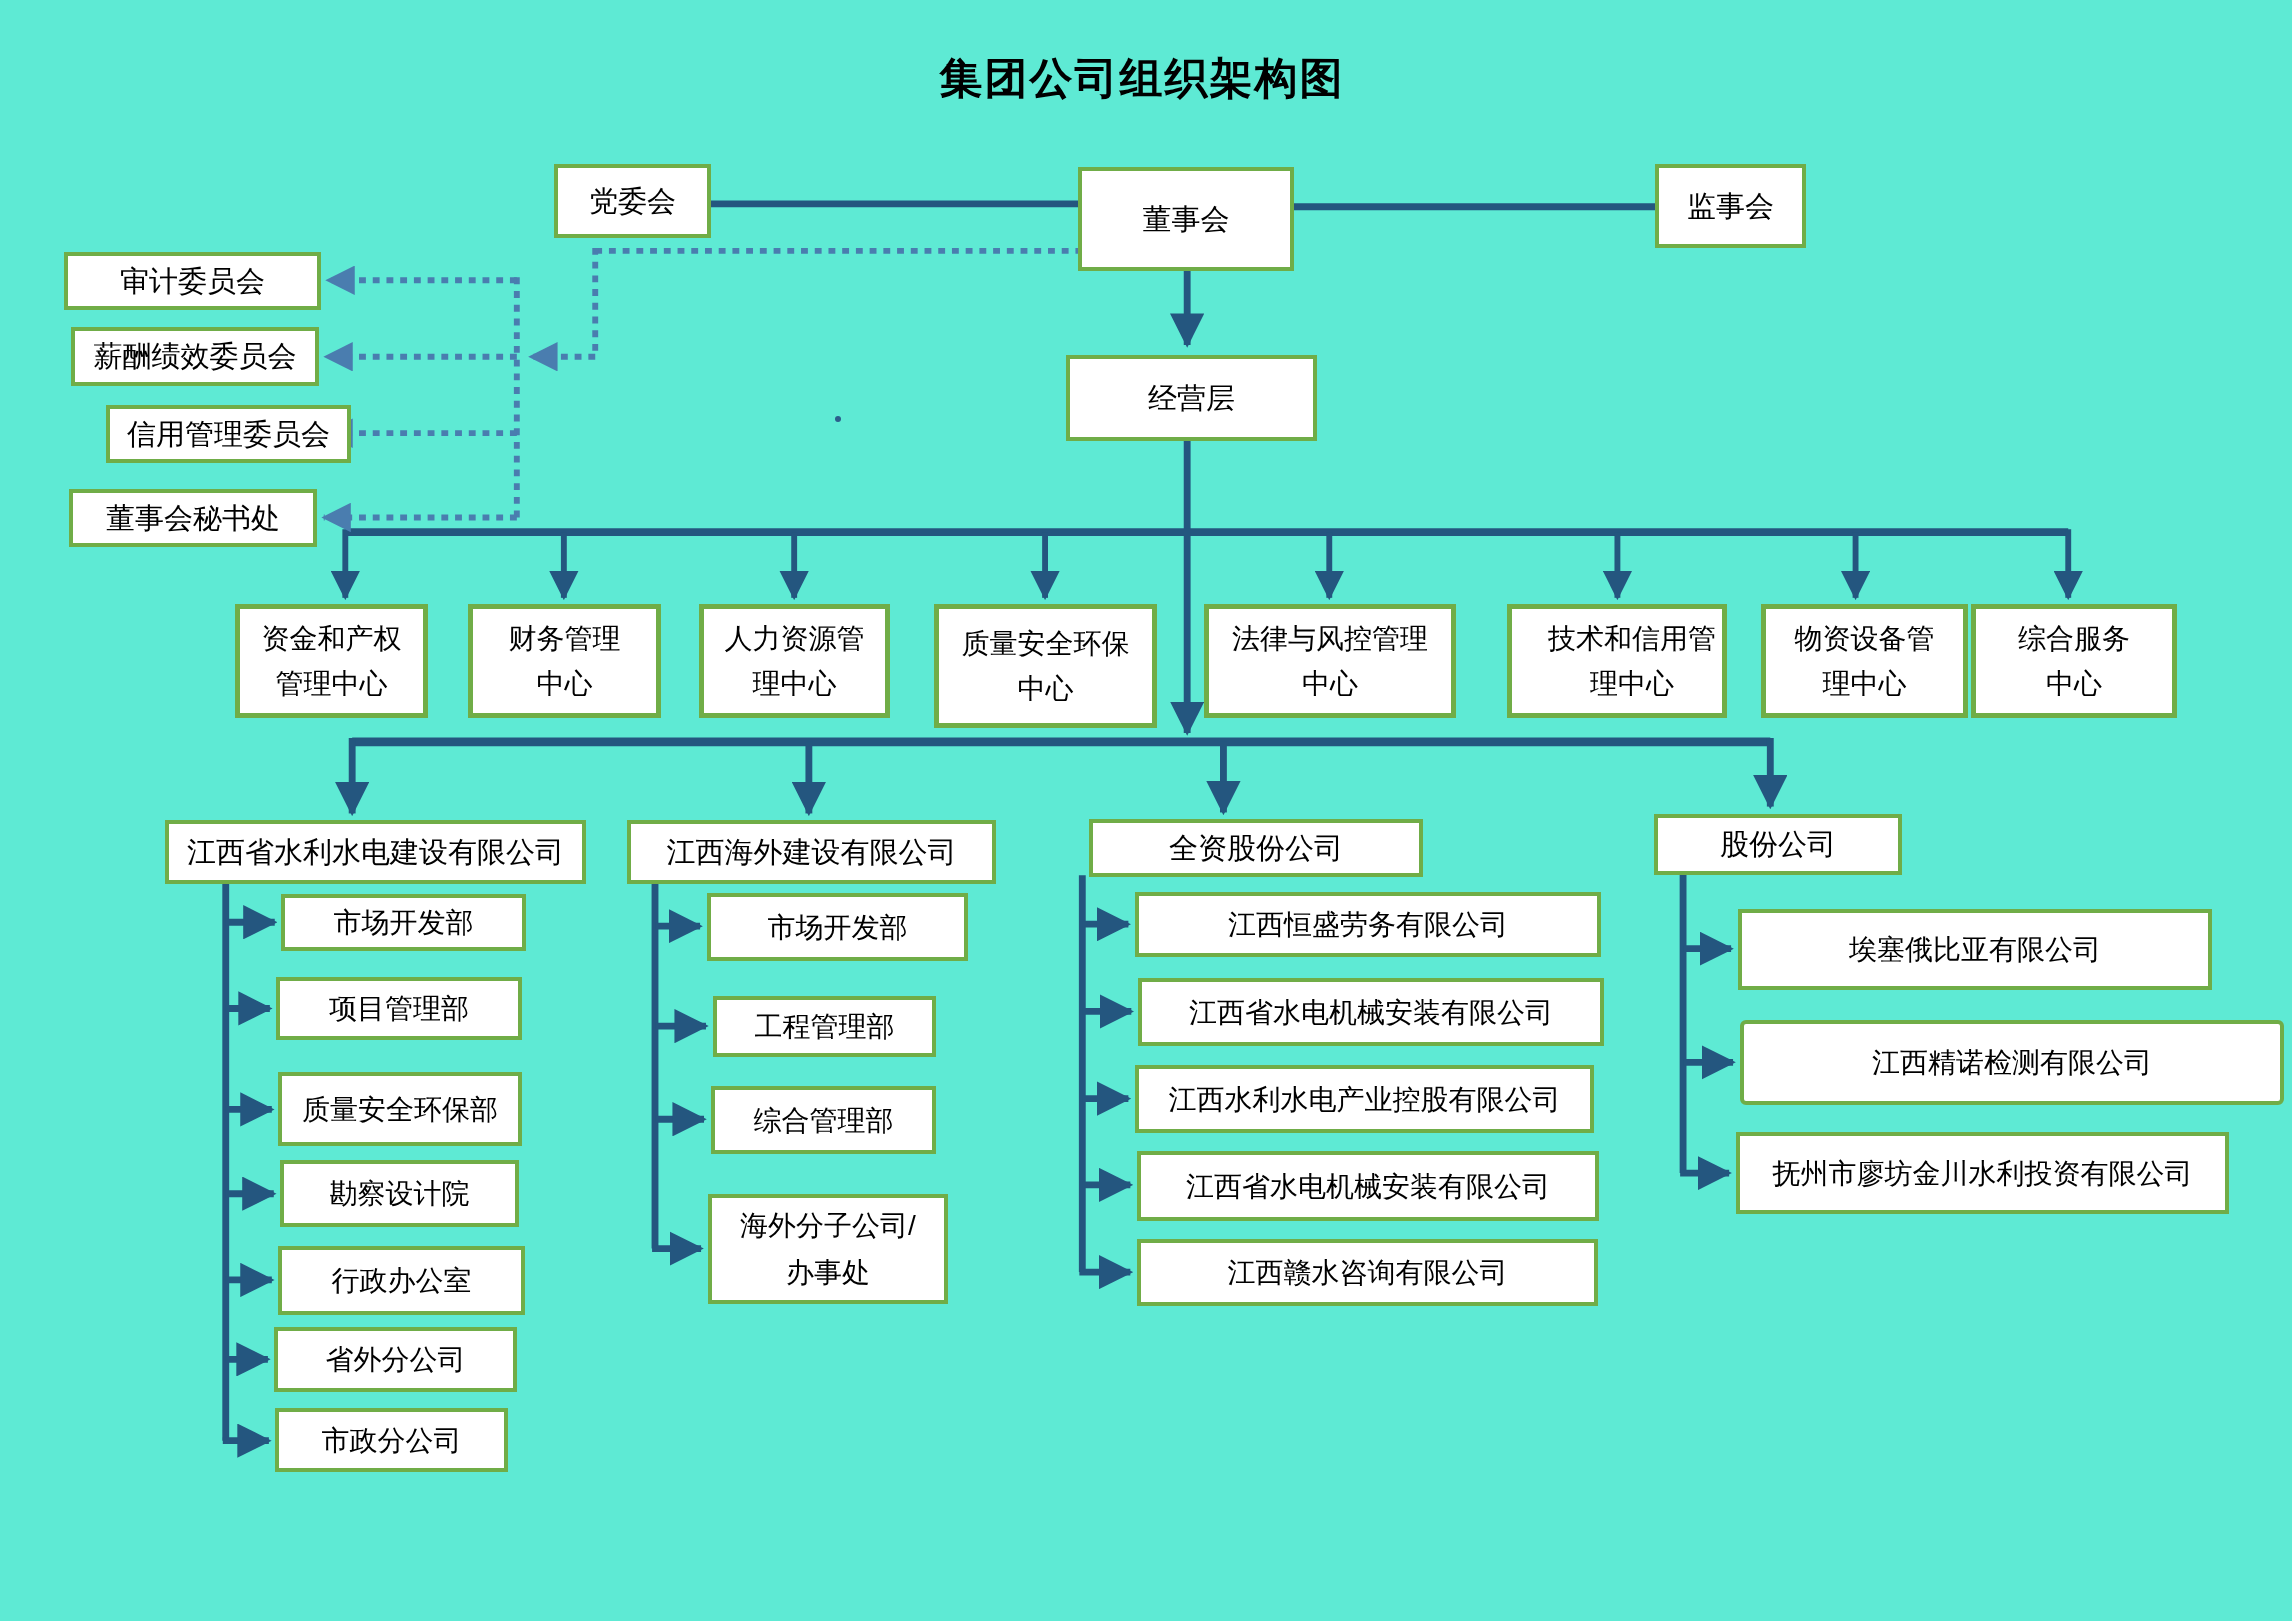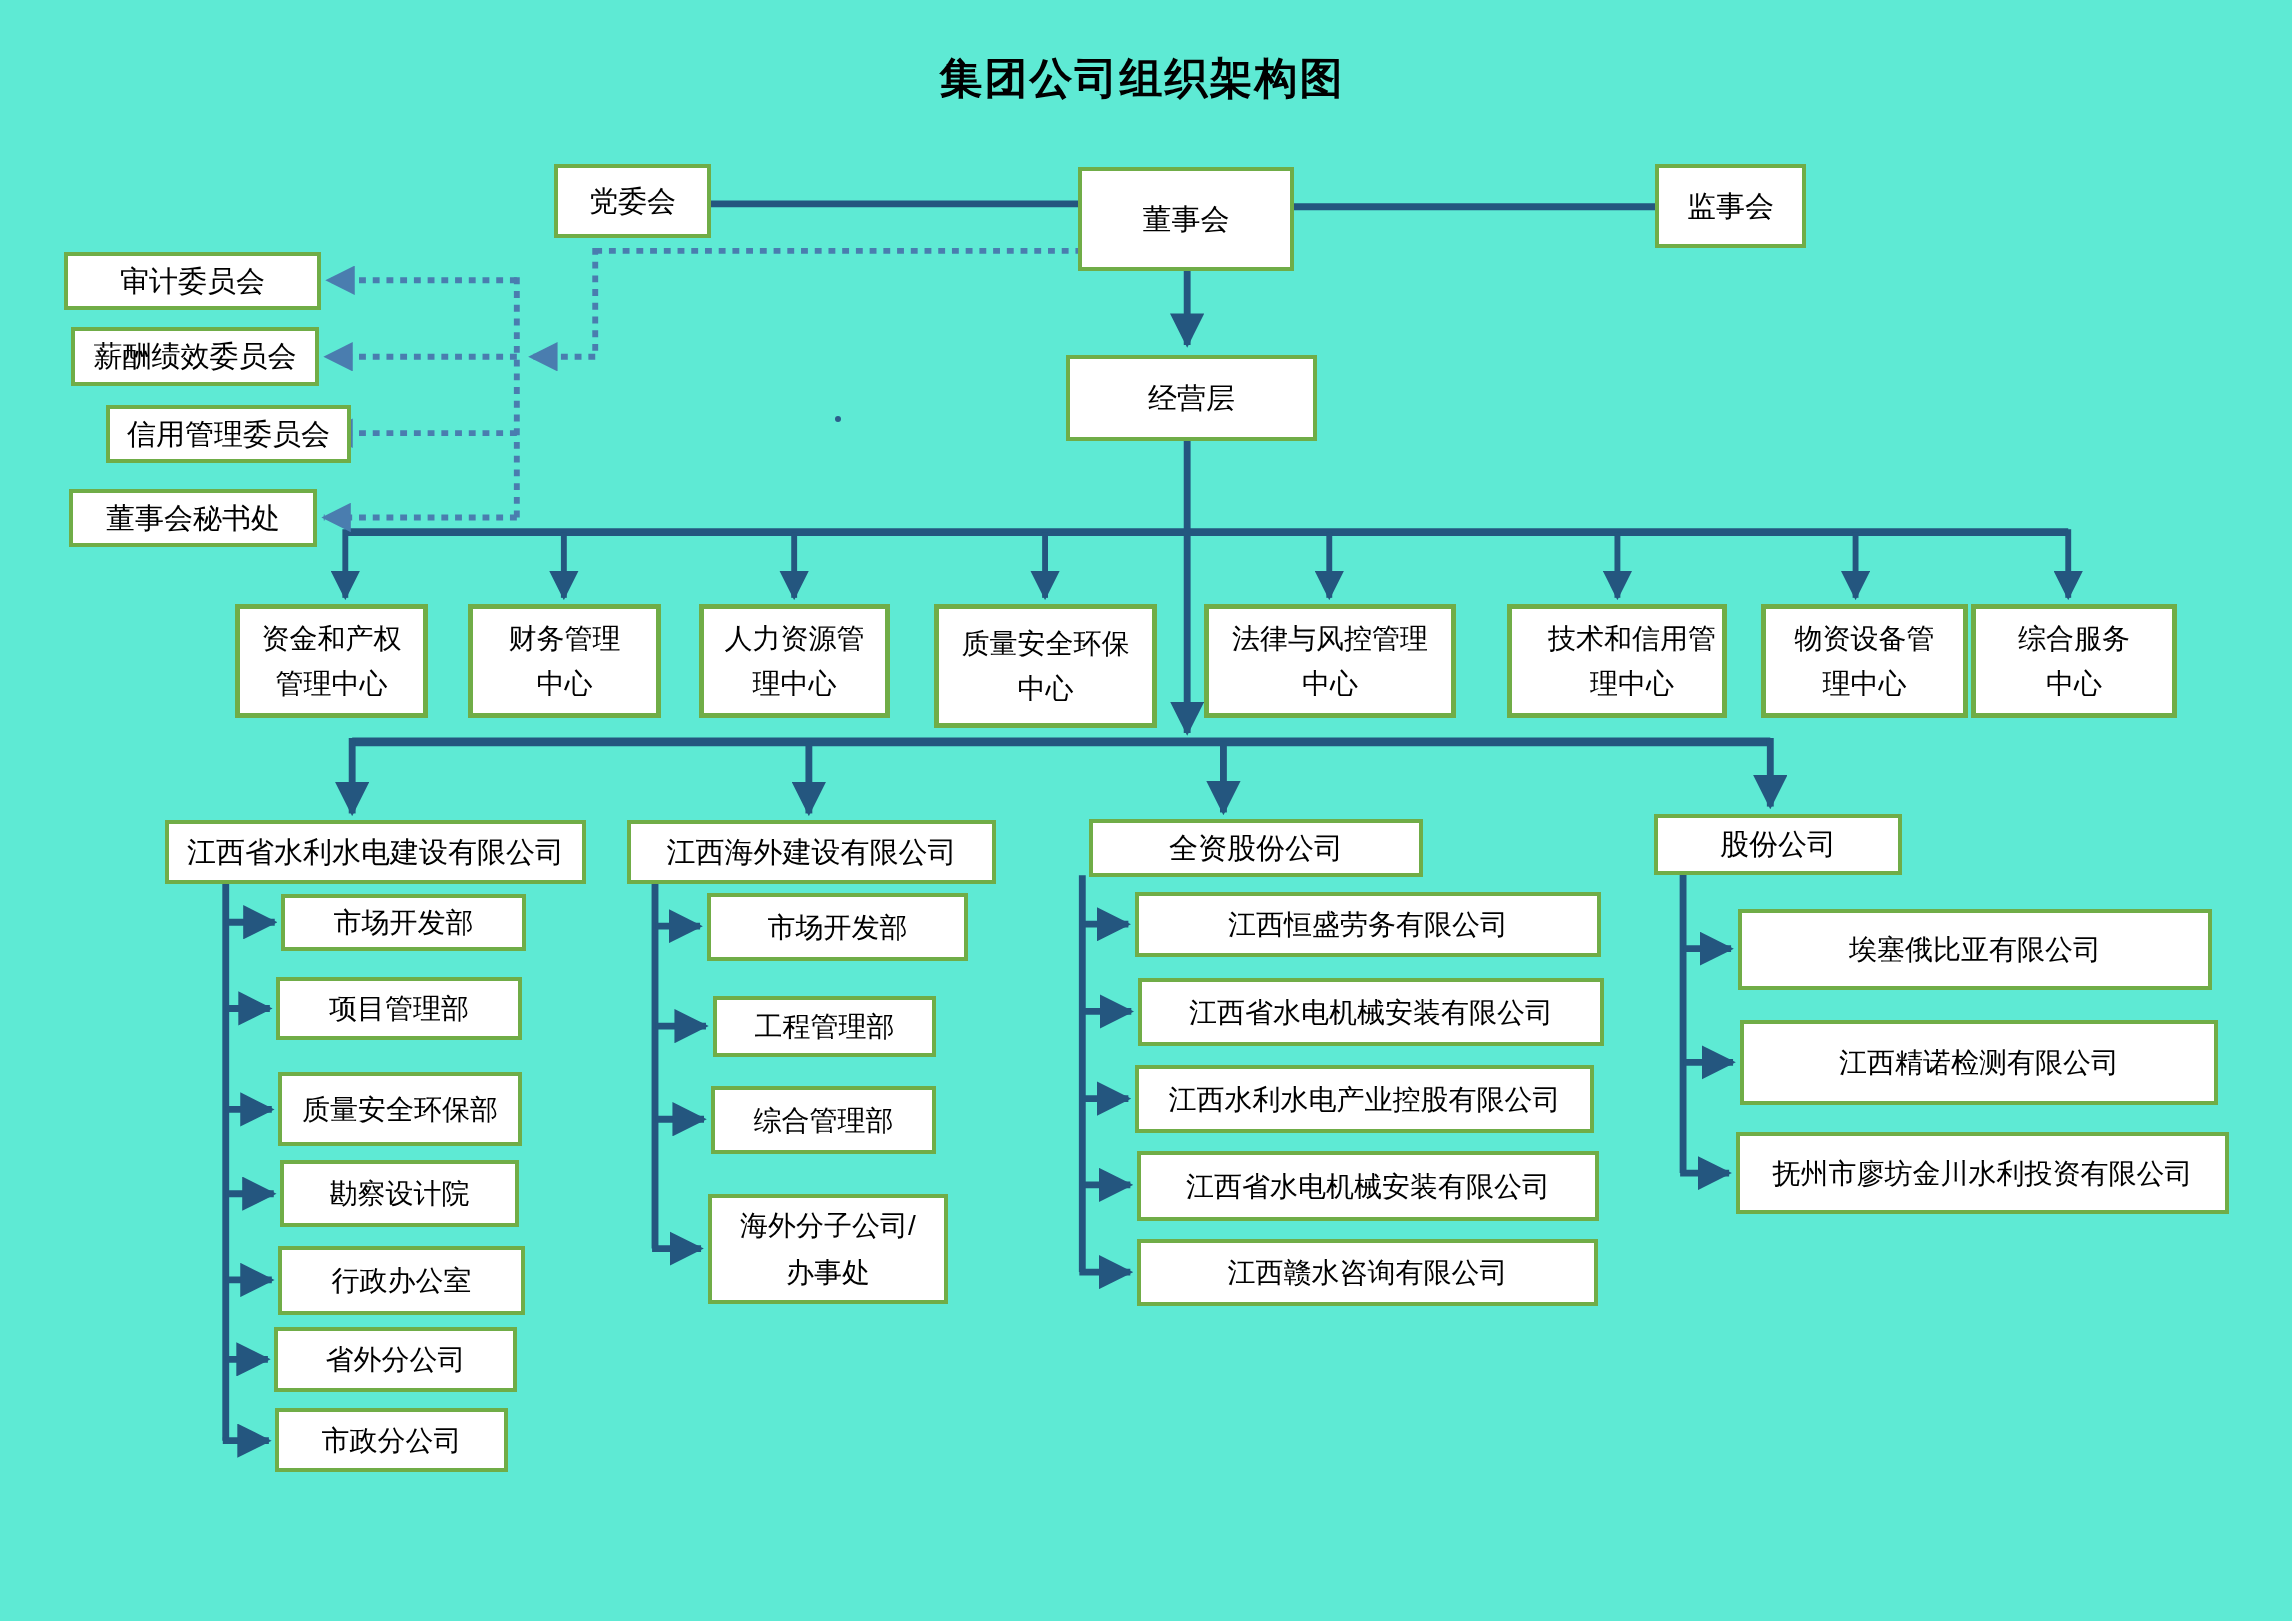--- a/index.html
+++ b/index.html
@@ -258,21 +258,21 @@
   <div class="box dept" style="left:1137px;top:1151px;width:462px;height:70px;">
     <span>江西省水电机械安装有限公司</span>
   </div>
   <div class="box dept" style="left:1137px;top:1239px;width:461px;height:67px;">
     <span>江西赣水咨询有限公司</span>
   </div>
 
   <div class="box dept" style="left:1738px;top:909px;width:474px;height:81px;">
     <span>埃塞俄比亚有限公司</span>
   </div>
-  <div class="box dept" style="left:1740px;top:1020px;width:478px;height:85px;">
+  <div class="box dept" style="left:1740px;top:1020px;width:544px;height:85px;border-radius:6px;">
     <span>江西精诺检测有限公司</span>
   </div>
   <div class="box dept" style="left:1736px;top:1132px;width:493px;height:82px;">
     <span>抚州市廖坊金川水利投资有限公司</span>
   </div>
 
 </div>
 
 
 </body></html>

